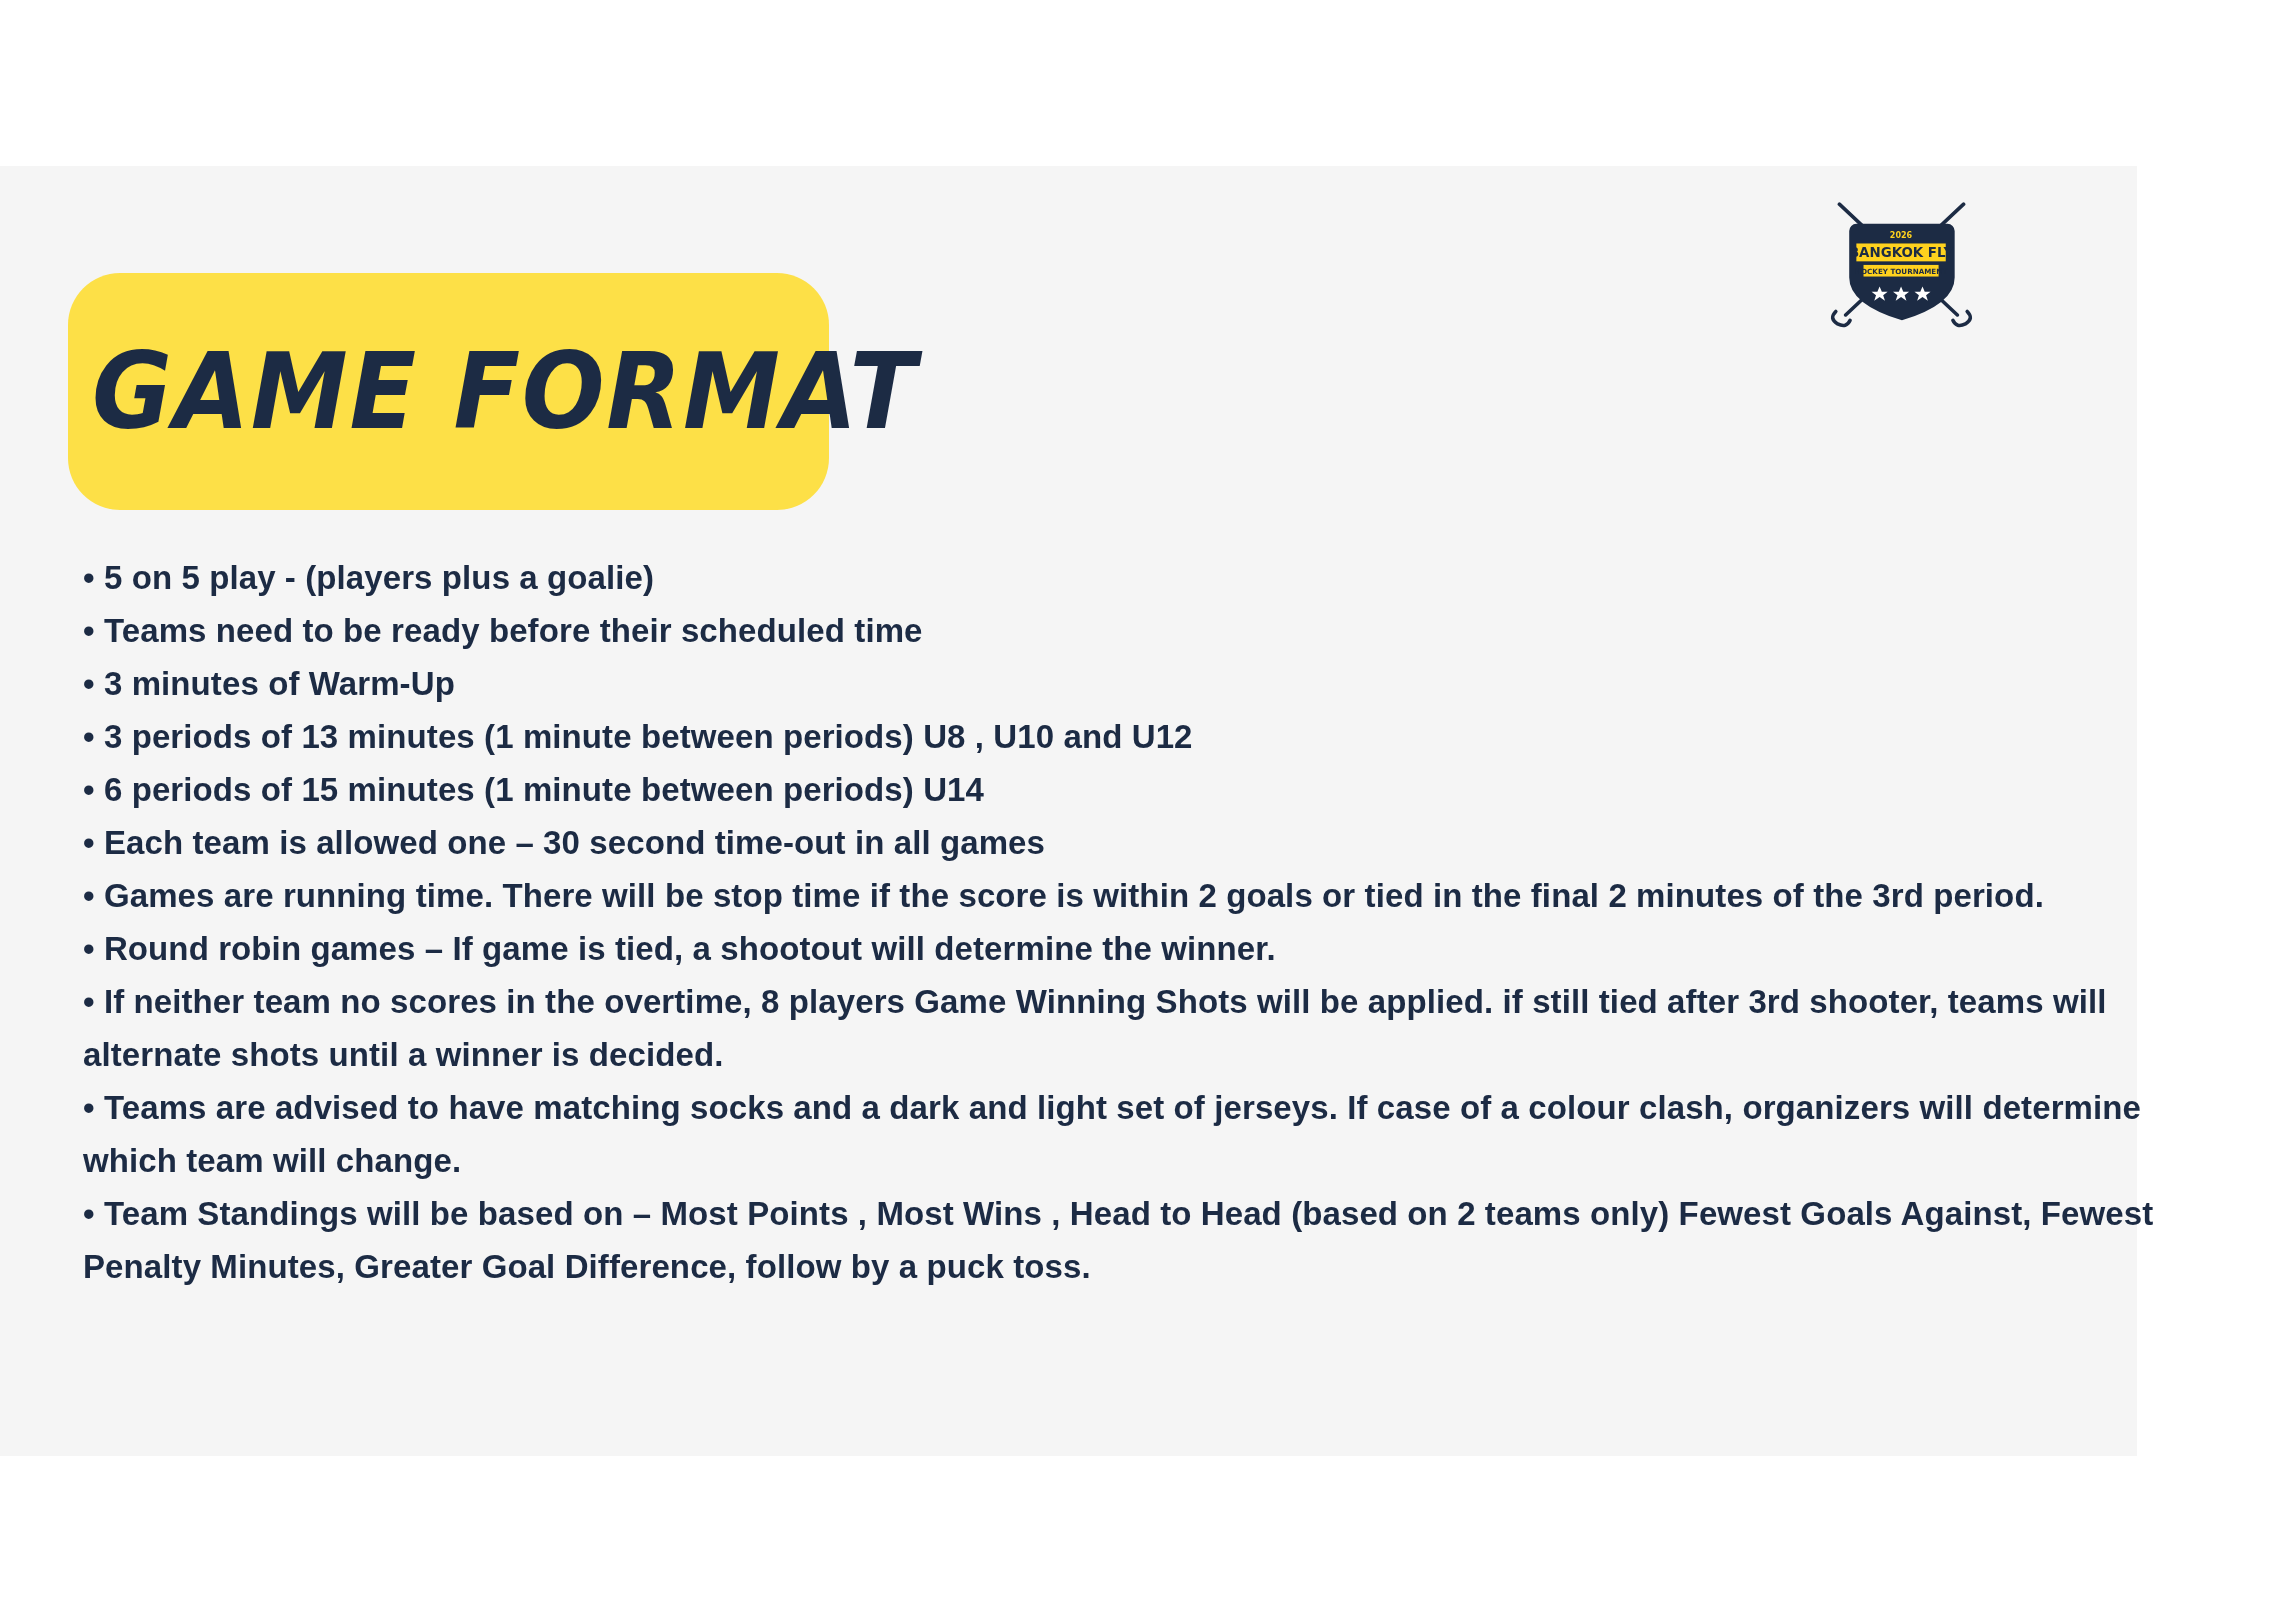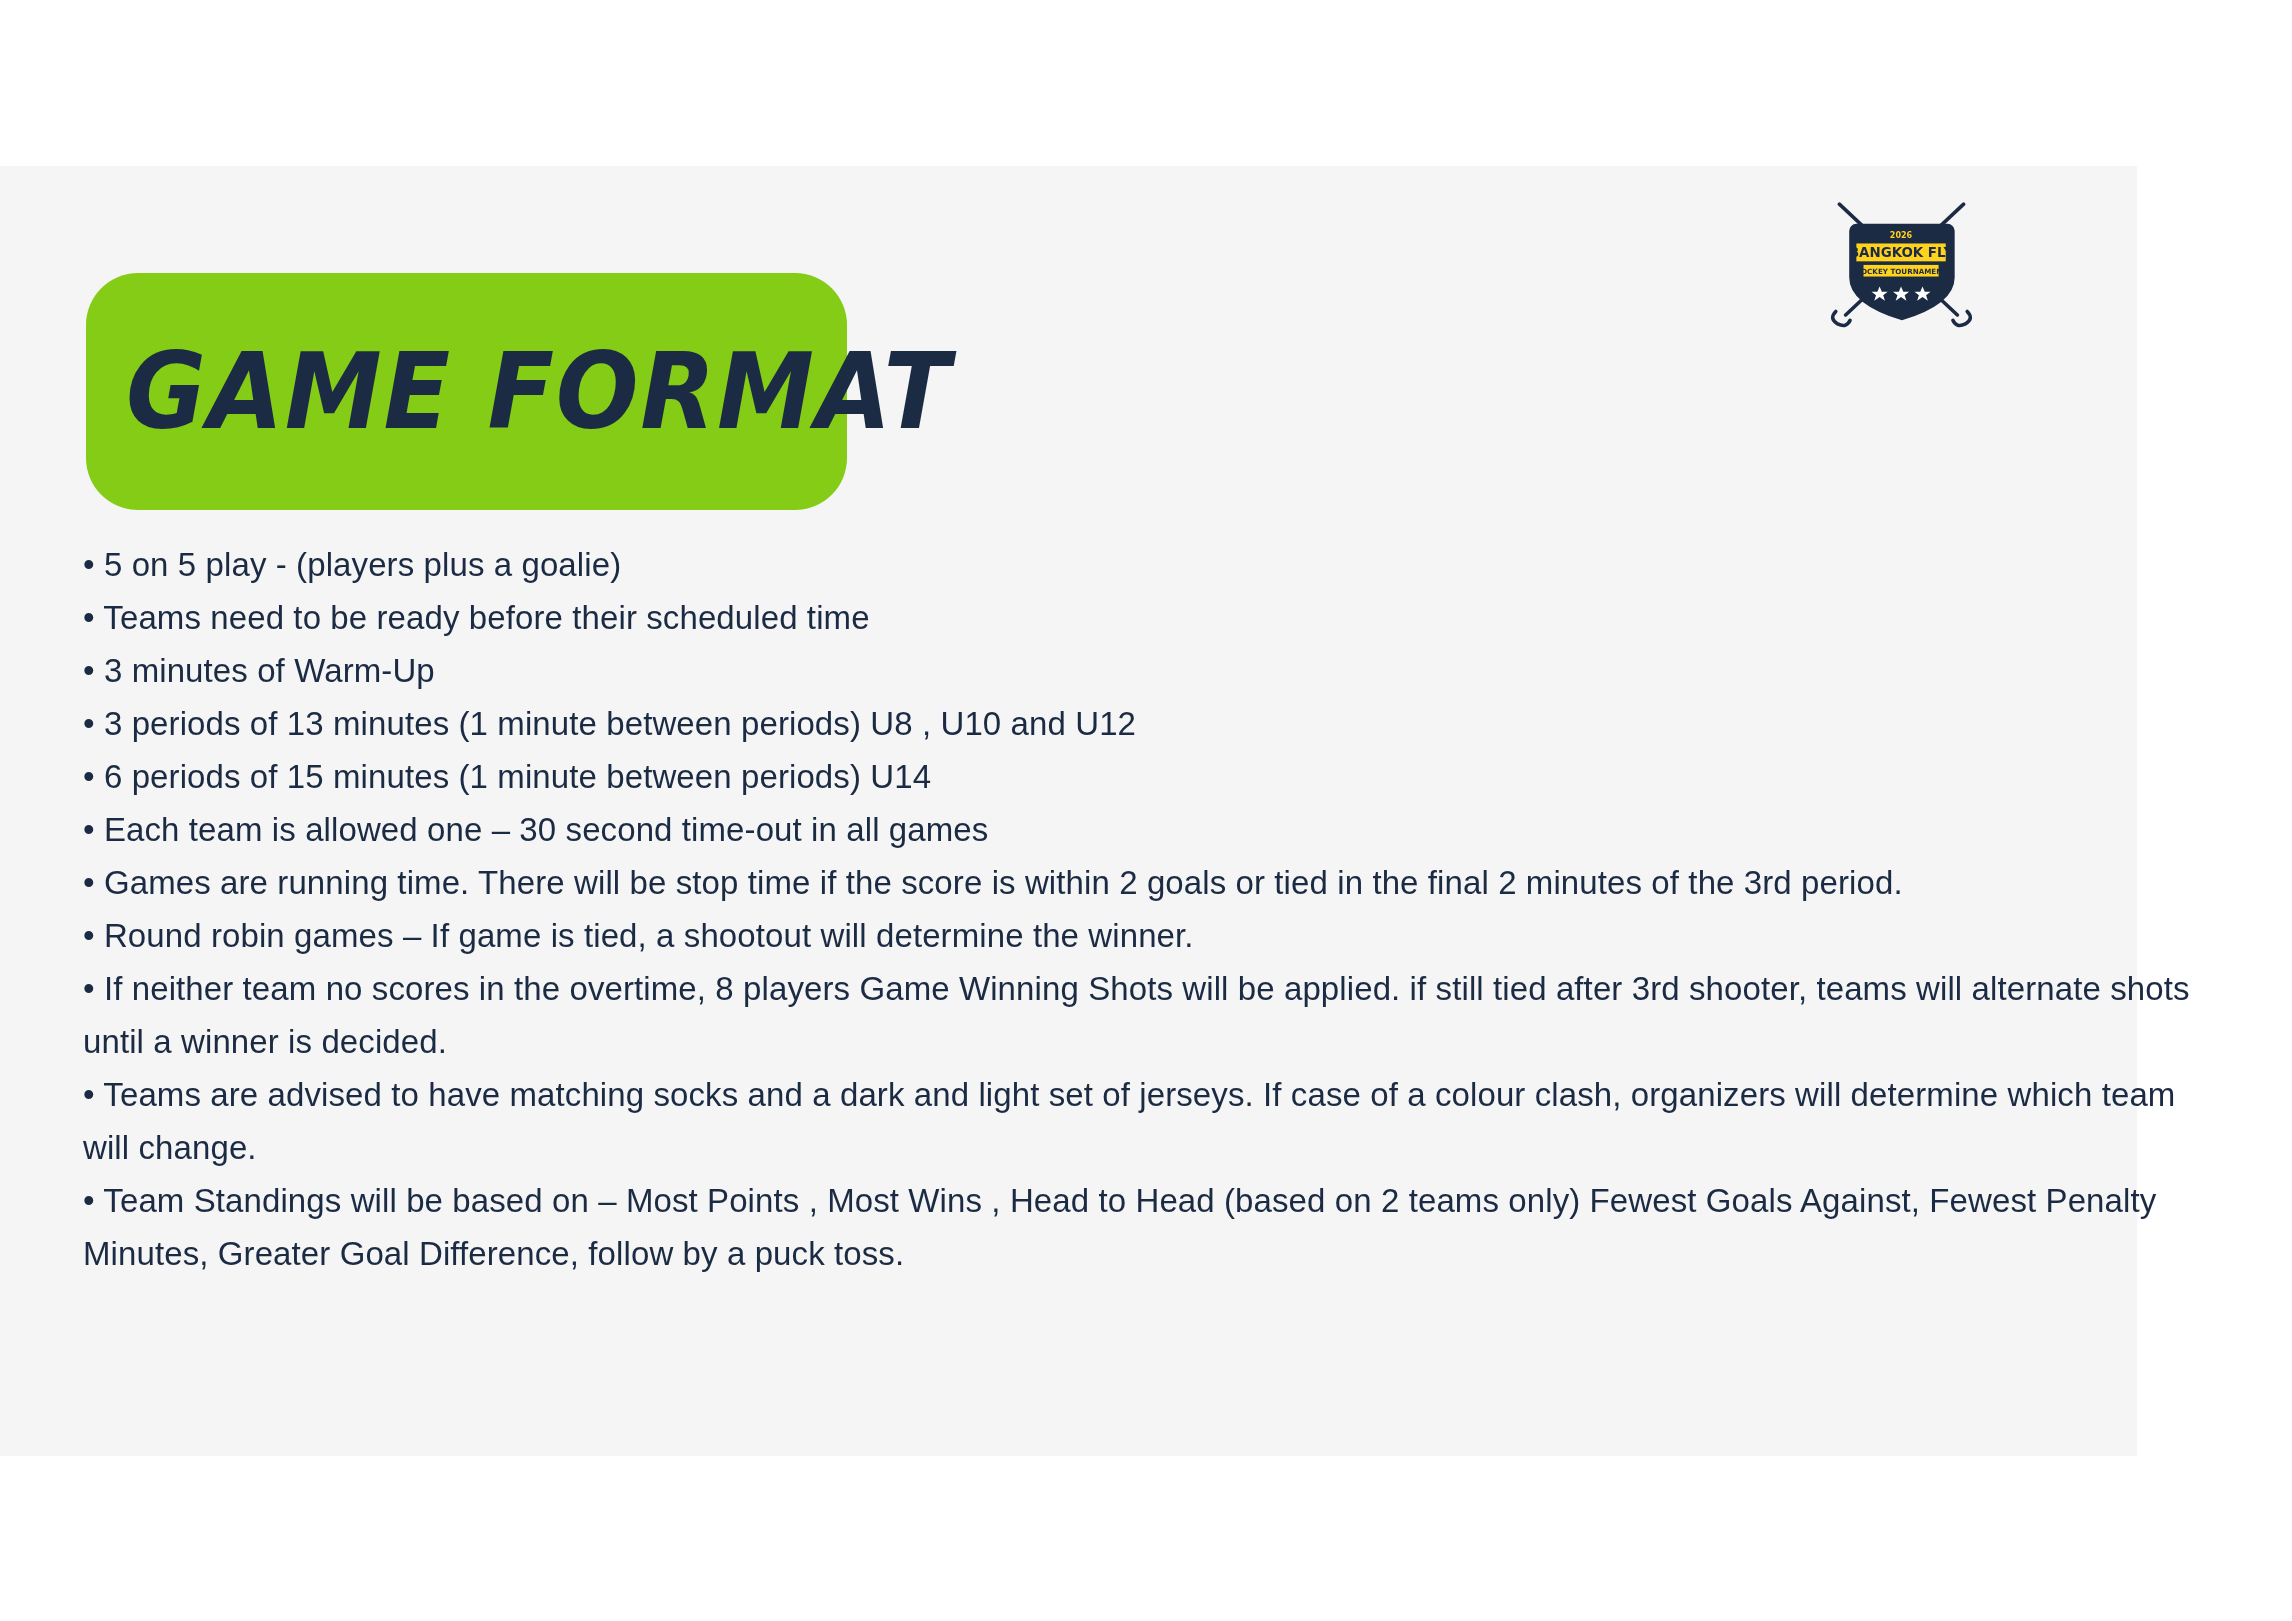--- a/index.html
+++ b/index.html
@@ -25,50 +25,51 @@
     position: absolute;
     right: 157px;
     top: 31px;
     width: 157px;
     height: 143px;
   }
   .logo svg { display: block; }
 
   .title-pill {
     position: absolute;
-    left: 86px;
+    left: 68px;
     top: 107px;
     width: 761px;
     height: 237px;
-    background: #84cc16;
+    background: #fde047;
     border-radius: 52px;
     display: flex;
     align-items: center;
-    padding-left: 40px;
+    padding-left: 24px;
     box-sizing: border-box;
   }
   .title-text {
     font-family: "DejaVu Sans", sans-serif;
     font-weight: bold;
     font-style: italic;
     font-size: 106px;
     letter-spacing: 1.8px;
     color: #1c2b44;
     line-height: 1;
     transform: scaleX(0.92);
     transform-origin: left center;
     white-space: nowrap;
   }
 
   .body-block {
     position: absolute;
     left: 83px;
-    top: 372px;
+    top: 385px;
     width: 2140px;
     color: #1c2b44;
+    font-weight: bold;
   }
   .line {
     font-family: "Liberation Sans", sans-serif;
     font-size: 33px;
     line-height: 53px;
     color: #1c2b44;
     letter-spacing: 0.1px;
   }
   .line.wrap {
     max-width: 2131px;

